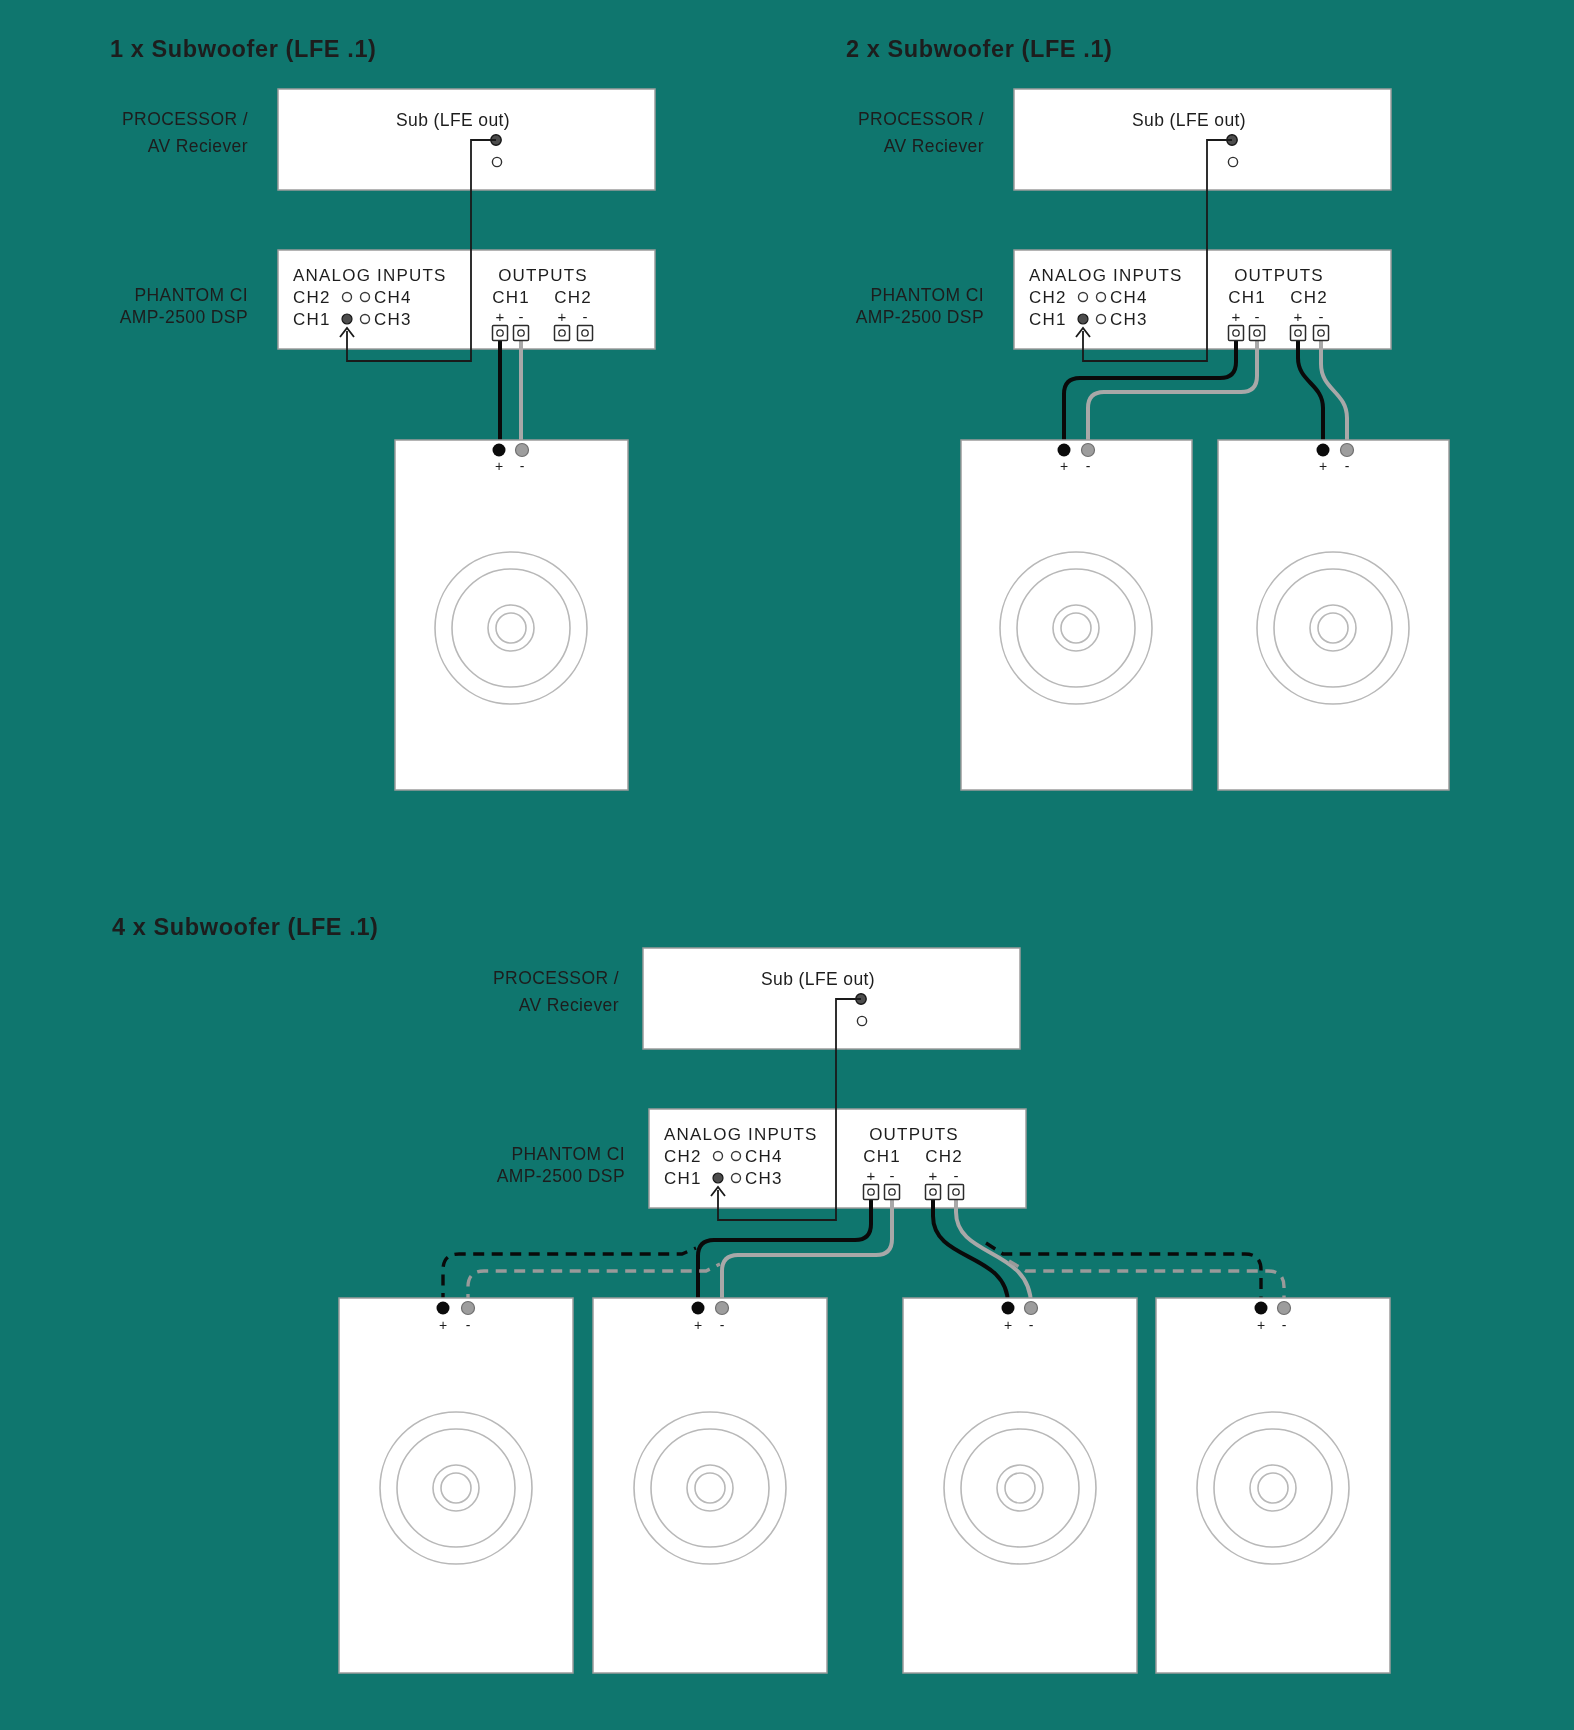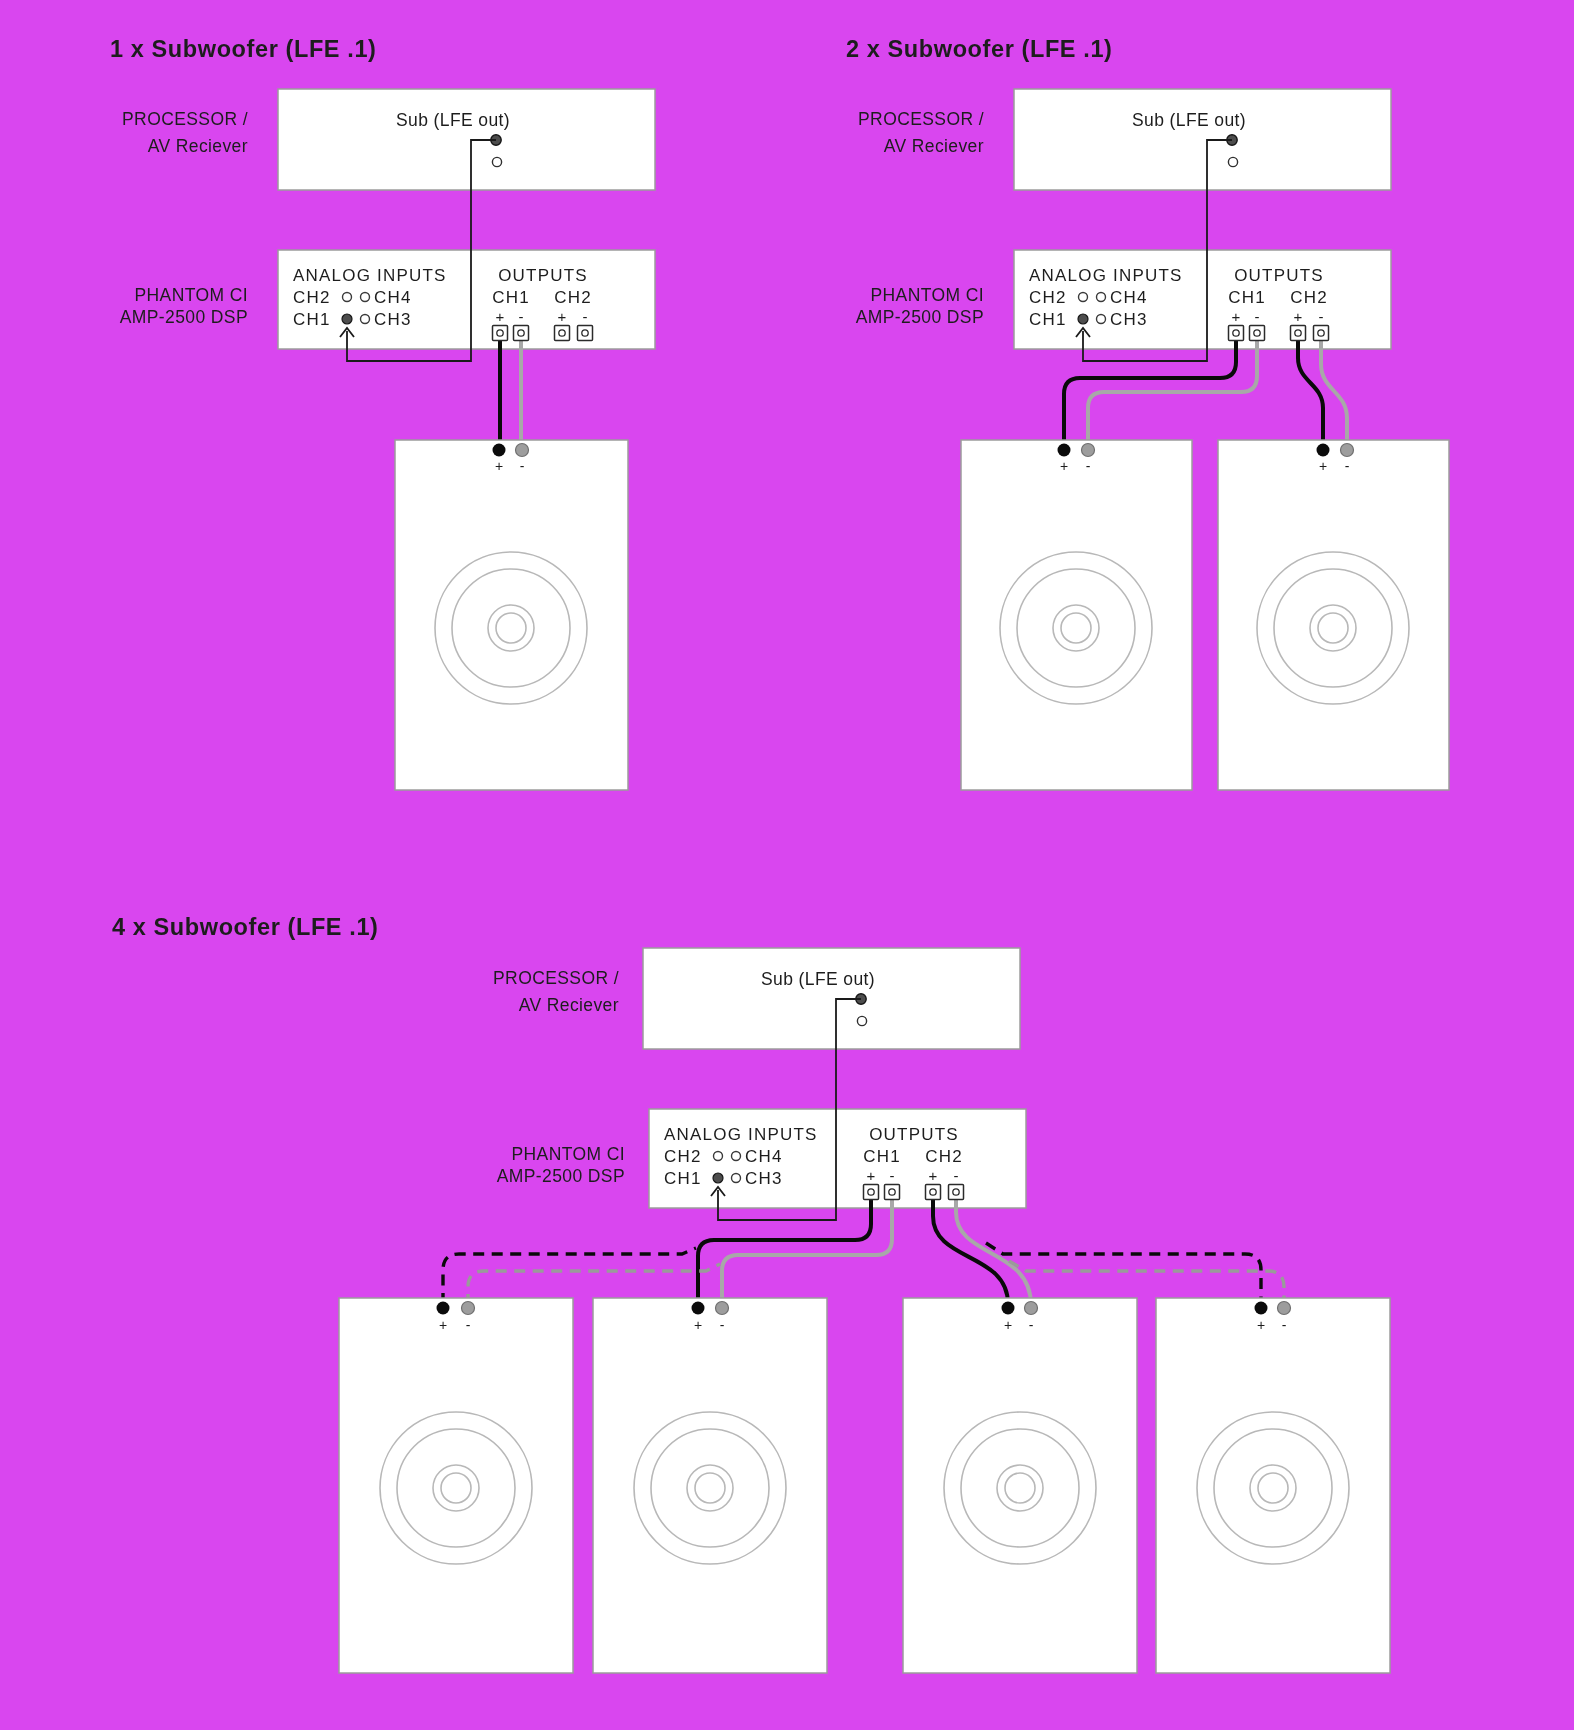--- a/index.html
+++ b/index.html
@@ -1,16 +1,16 @@
 <!DOCTYPE html>
 <html style="--text_primary: #1d1d1d; --wire_positive: #0a0a0a; --wire_negative: #a8a8a8; --box_outline: #9c9c9c; --speaker_outline: #b8b8b8; --terminal_negative_fill: #9d9d9d; --connector_fill: #4d4d4d;"><head>
 <meta charset="utf-8">
 <style>
   html,body { margin:0; padding:0; background:#ffffff; }
-  #canvas { position:relative; width:1574px; height:1730px; background:#d946ef; }
+  #canvas { position:relative; width:1574px; height:1730px; background:#0f766e; }
   svg text {
     font-family:"Liberation Sans", sans-serif;
     fill: var(--text_primary, #1d1d1d);
   }
   .title  { font-size:23.5px; font-weight:bold; letter-spacing:0.6px; }
   .lbl    { font-size:17.5px; letter-spacing:0.4px; }
   .amp-t  { font-size:17px;  letter-spacing:1.2px; }
   .pm     { font-size:15px; }
   .pm-s   { font-size:14px; }
   .mid    { text-anchor:middle; }

